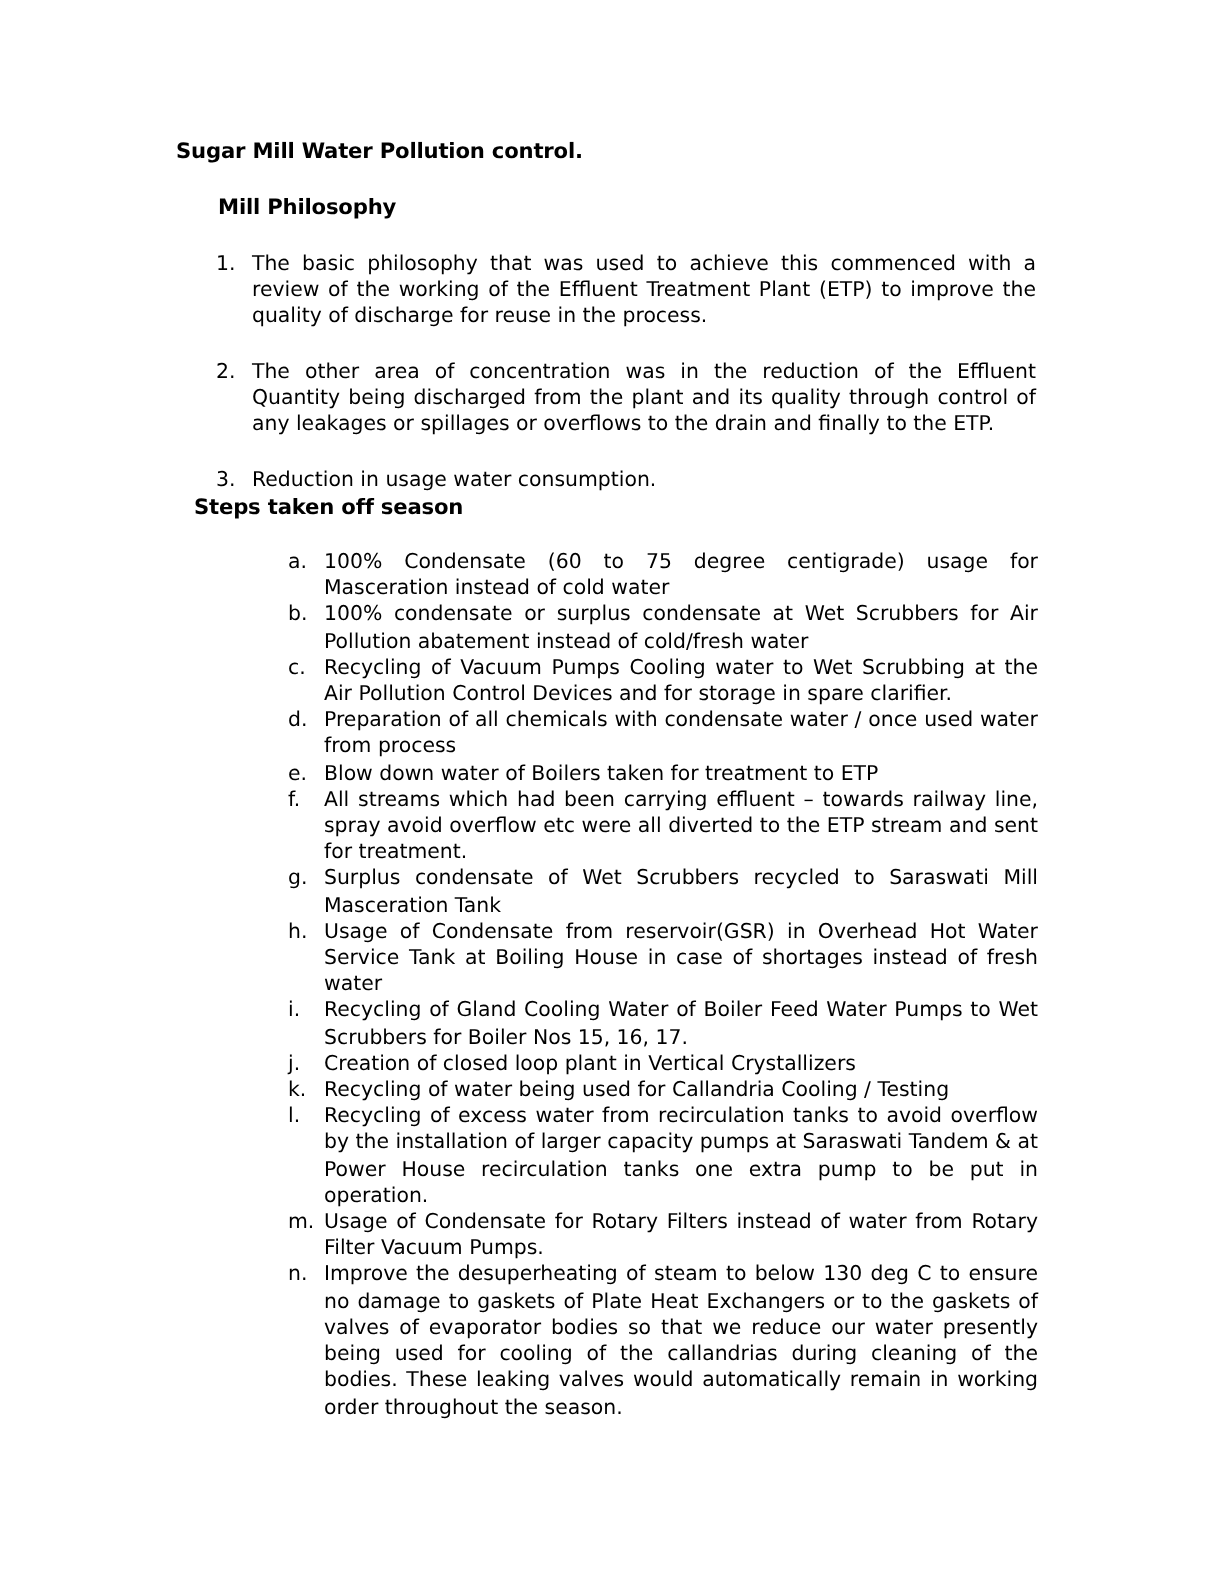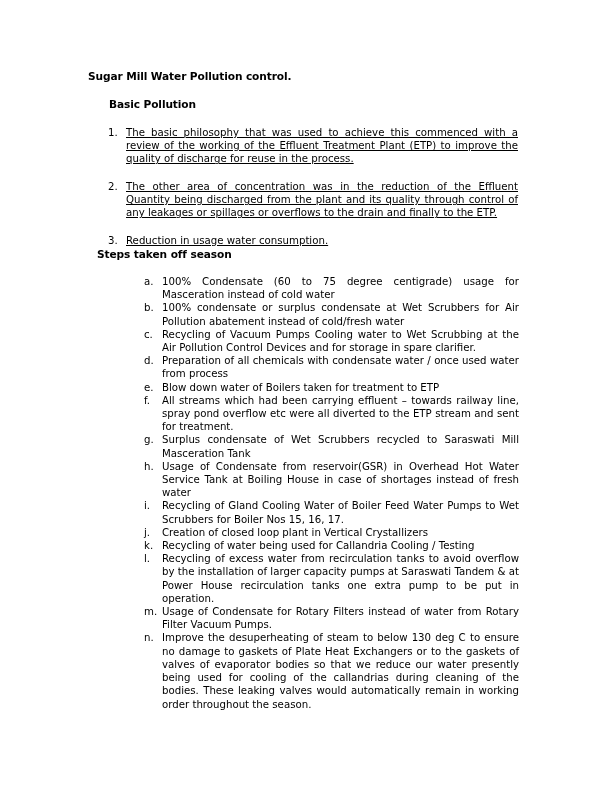--- a/index.html
+++ b/index.html
@@ -4,33 +4,33 @@
   <style>
     html, body { margin: 0; padding: 0; background: #ffffff; }
     body { width: 612px; height: 792px; position: relative; overflow: hidden;
       font-family: "DejaVu Sans", sans-serif; color: #000; font-size: 10.2px; }
     .page { position: absolute; left: 0; top: 0; width: 496px; height: 792px; }
     .title { position: absolute; left: 88px; top: 70px; font-weight: bold; font-size: 10.6px; letter-spacing: -0.1px; }
     .h2 { position: absolute; left: 109px; top: 98px; font-weight: bold; font-size: 10.6px; letter-spacing: -0.1px; }
     .h3 { position: absolute; left: 97px; top: 248px; font-weight: bold; font-size: 10.6px; letter-spacing: -0.1px; }
     .num-item { position: absolute; left: 108px; width: 410px; line-height: 13.2px; }
     .num-item .marker { position: absolute; left: 0; top: 0; }
-    .num-item .text { display: block; margin-left: 18px; text-align: justify; text-decoration: underline; }
+    .num-item .text { display: block; margin-left: 18px; text-align: justify; }
     .alpha-list { position: absolute; left: 144px; top: 275px; width: 375px; }
     .alpha-item { position: relative; line-height: 13.2px; }
     .alpha-item .marker { position: absolute; left: 0; top: 0; }
     .alpha-item .text { display: block; margin-left: 18px; text-align: justify; }
     .alpha-item .text:after { content: ""; }
   </style>
 </head>
 <body>
 
 <div class="page">
   <div class="title">Sugar Mill Water Pollution control.</div>
-  <div class="h2">Basic Pollution</div>
+  <div class="h2">Mill Philosophy</div>
 
   <div class="num-item" style="top:126px;">
     <span class="marker">1.</span>
     <span class="text">The basic philosophy that was used to achieve this commenced with a review of the working of the Effluent Treatment Plant (ETP) to improve the quality of discharge for reuse in the process.</span>
   </div>
   <div class="num-item" style="top:180px;">
     <span class="marker">2.</span>
     <span class="text">The other area of concentration was in the reduction of the Effluent Quantity being discharged from the plant and its quality through control of any leakages or spillages or overflows to the drain and finally to the ETP.</span>
   </div>
   <div class="num-item" style="top:234px;">
@@ -56,21 +56,21 @@
     <div class="alpha-item">
       <span class="marker">d.</span>
       <span class="text">Preparation of all chemicals with condensate water / once used water from process</span>
     </div>
     <div class="alpha-item">
       <span class="marker">e.</span>
       <span class="text">Blow down water of Boilers taken for treatment to ETP</span>
     </div>
     <div class="alpha-item">
       <span class="marker">f.</span>
-      <span class="text">All streams which had been carrying effluent – towards railway line, spray pond overflow etc were all diverted to the ETP stream and sent for treatment.</span>
+      <span class="text">All streams which had been carrying effluent – towards railway line, spray avoid overflow etc were all diverted to the ETP stream and sent for treatment.</span>
     </div>
     <div class="alpha-item">
       <span class="marker">g.</span>
       <span class="text">Surplus condensate of Wet Scrubbers recycled to Saraswati Mill Masceration Tank</span>
     </div>
     <div class="alpha-item">
       <span class="marker">h.</span>
       <span class="text">Usage of Condensate from reservoir(GSR) in Overhead Hot Water Service Tank at Boiling House in case of shortages instead of fresh water</span>
     </div>
     <div class="alpha-item">

